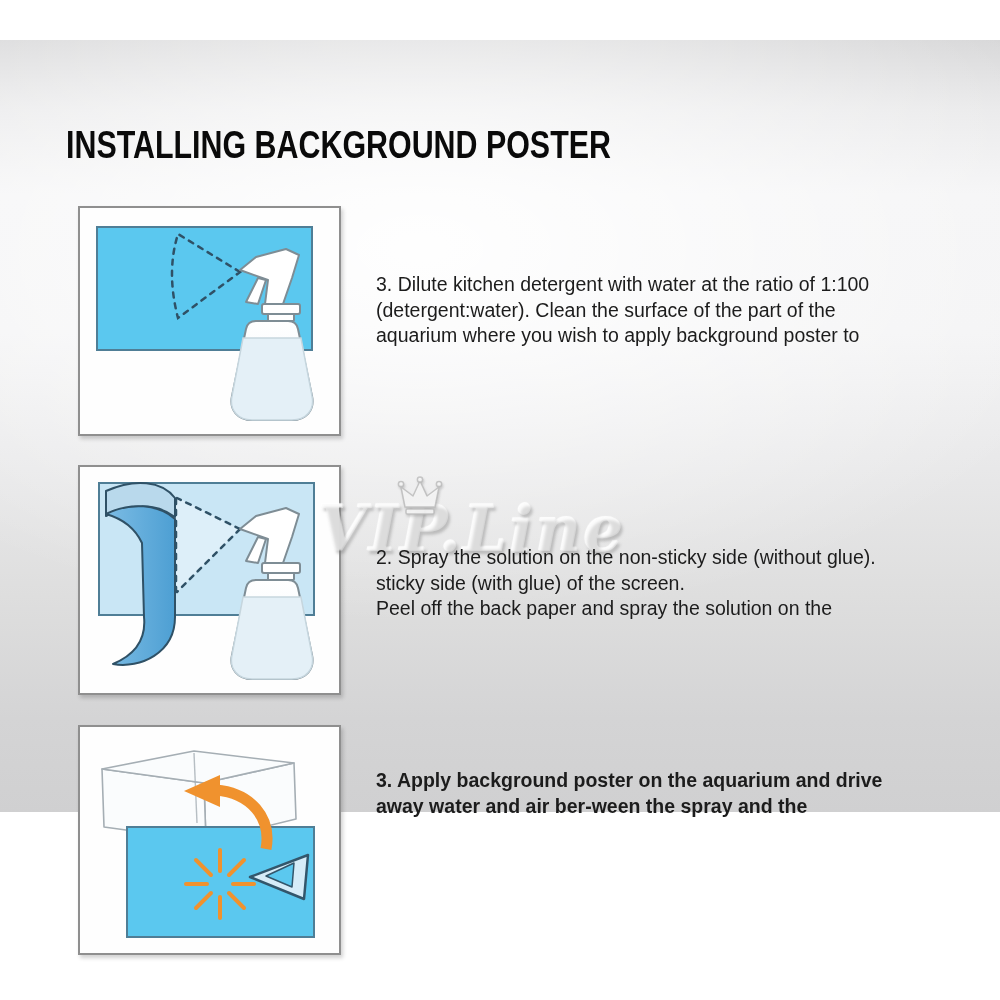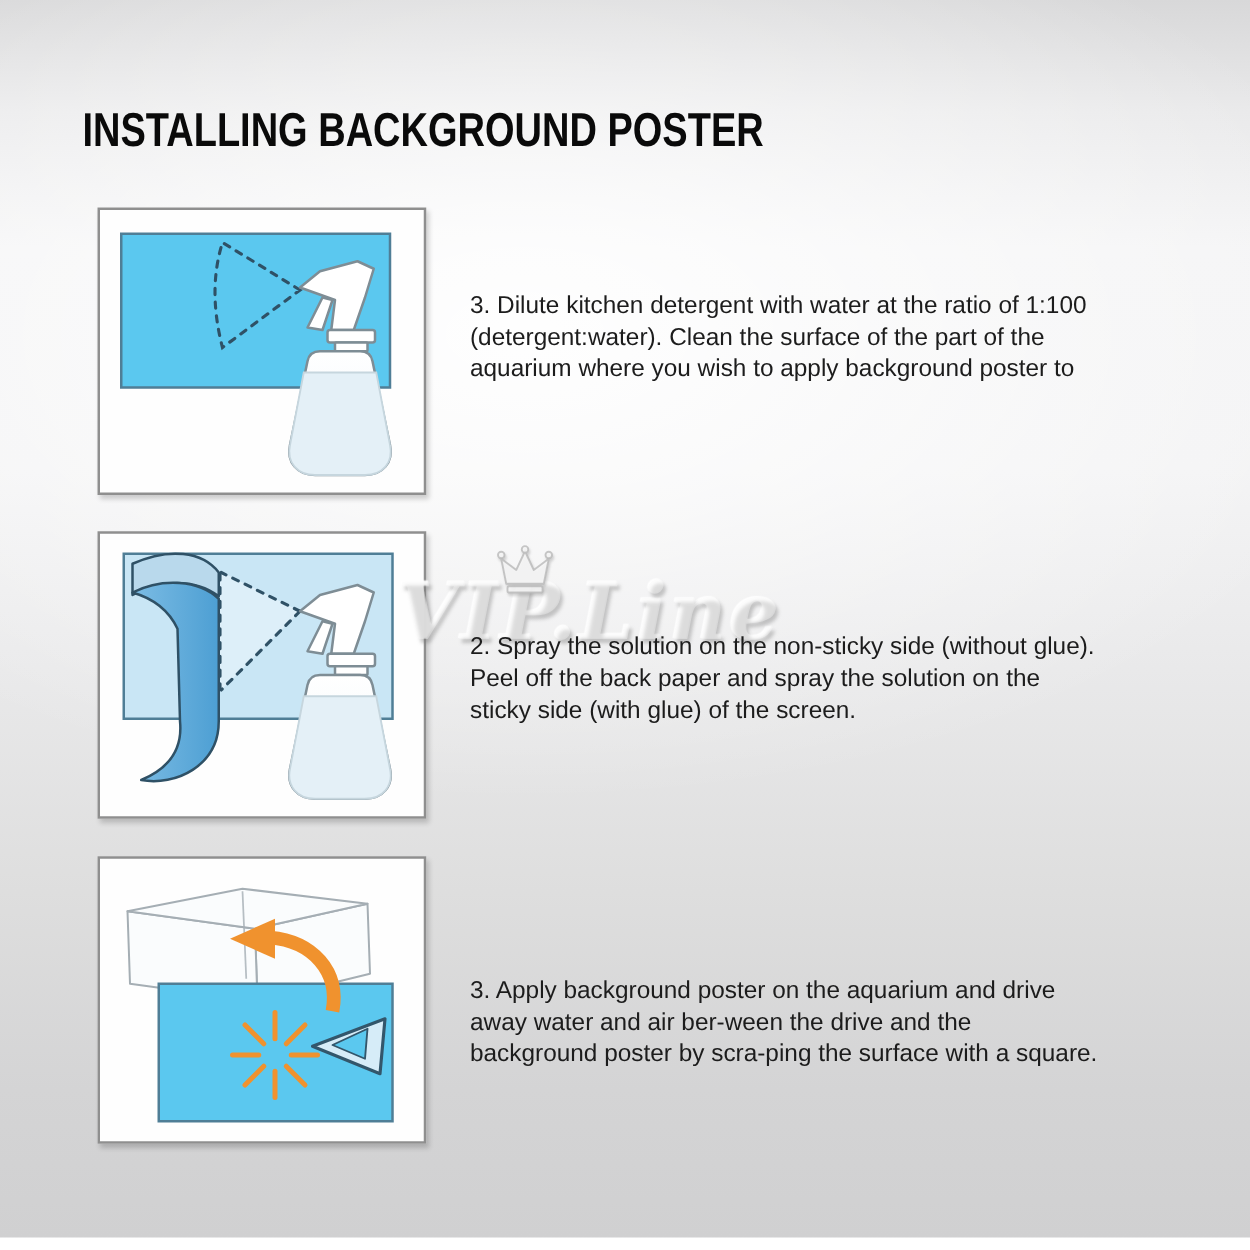--- a/index.html
+++ b/index.html
@@ -1,39 +1,40 @@
 <!DOCTYPE html>
 <html><head>
 <meta charset="utf-8">
 <style>
   html,body{margin:0;padding:0;}
   body{width:1000px;height:1000px;overflow:hidden;font-family:"Liberation Sans",sans-serif;}
   .page{
-    position:relative;width:1000px;height:990px;
+    position:relative;width:1000px;height:772px;
     background:
       radial-gradient(ellipse 980px 520px at 42% 27%, rgba(255,255,255,0.95), rgba(255,255,255,0) 72%),
       linear-gradient(180deg,#d8d8d9 0%,#e9e9ea 9%,#f4f4f5 20%,#f3f3f4 38%,#e9e9ea 54%,#dedede 72%,#d4d4d5 88%,#d0d0d1 100%);
+    margin-top: 40px;
   }
   .title{
     position:absolute;left:66px;top:84px;margin:0;
     font-size:38px;font-weight:700;color:#0a0a0a;letter-spacing:0px;
     transform:scaleX(0.80);transform-origin:left center;white-space:nowrap;
   }
   .illus-box{
     position:absolute;left:78px;width:259px;height:226px;
     background:#fefefe;border:2px solid #8f8f8f;
     box-shadow:2px 3px 4px rgba(0,0,0,0.18);
   }
   .illus-box svg{display:block;width:259px;height:226px;}
   #box1{top:166px;} #box2{top:425px;} #box3{top:685px;}
   .step-text{
     position:absolute;left:376px;width:600px;
     font-size:19.5px;line-height:25.5px;color:#1c1c1c;z-index:4;
   }
-  #text1{top:232px;} #text2{top:505px;} #text3{top:780px;}
+  #text1{top:232px;} #text2{top:505px;} #text3{top:728px;font-weight:bold;}
   .tl{white-space:nowrap;}
   .watermark{position:absolute;left:318px;top:436px;z-index:3;pointer-events:none;}
   .wm-text{
     display:block;margin-top:22px;
     font-family:"DejaVu Serif",serif;font-style:italic;font-weight:bold;
     font-size:63px;line-height:1;letter-spacing:2px;white-space:nowrap;
     color:rgba(250,250,250,0.40);
     text-shadow:2px 3px 3px rgba(120,120,120,0.40), -1px -1px 1px rgba(255,255,255,0.95);
   }
   .crown{position:absolute;left:78px;top:0px;width:48px;height:40px;
@@ -139,23 +140,22 @@
   </div>
 
   <div class="step-text" id="text1">
     <div class="tl">3. Dilute kitchen detergent with water at the ratio of 1:100</div>
     <div class="tl">(detergent:water). Clean the surface of the part of the</div>
     <div class="tl">aquarium where you wish to apply background poster to</div>
   </div>
 
   <div class="step-text" id="text2">
     <div class="tl">2. Spray the solution on the non-sticky side (without glue).</div>
+    <div class="tl">sticky side (with glue) of the screen.</div>
     <div class="tl">Peel off the back paper and spray the solution on the</div>
-    <div class="tl">sticky side (with glue) of the screen.</div>
   </div>
 
   <div class="step-text" id="text3">
     <div class="tl">3. Apply background poster on the aquarium and drive</div>
-    <div class="tl">away water and air ber-ween the drive and the</div>
-    <div class="tl">background poster by scra-ping the surface with a square.</div>
+    <div class="tl">away water and air ber-ween the spray and the</div>
   </div>
 
 </div>
 
 </body></html>

